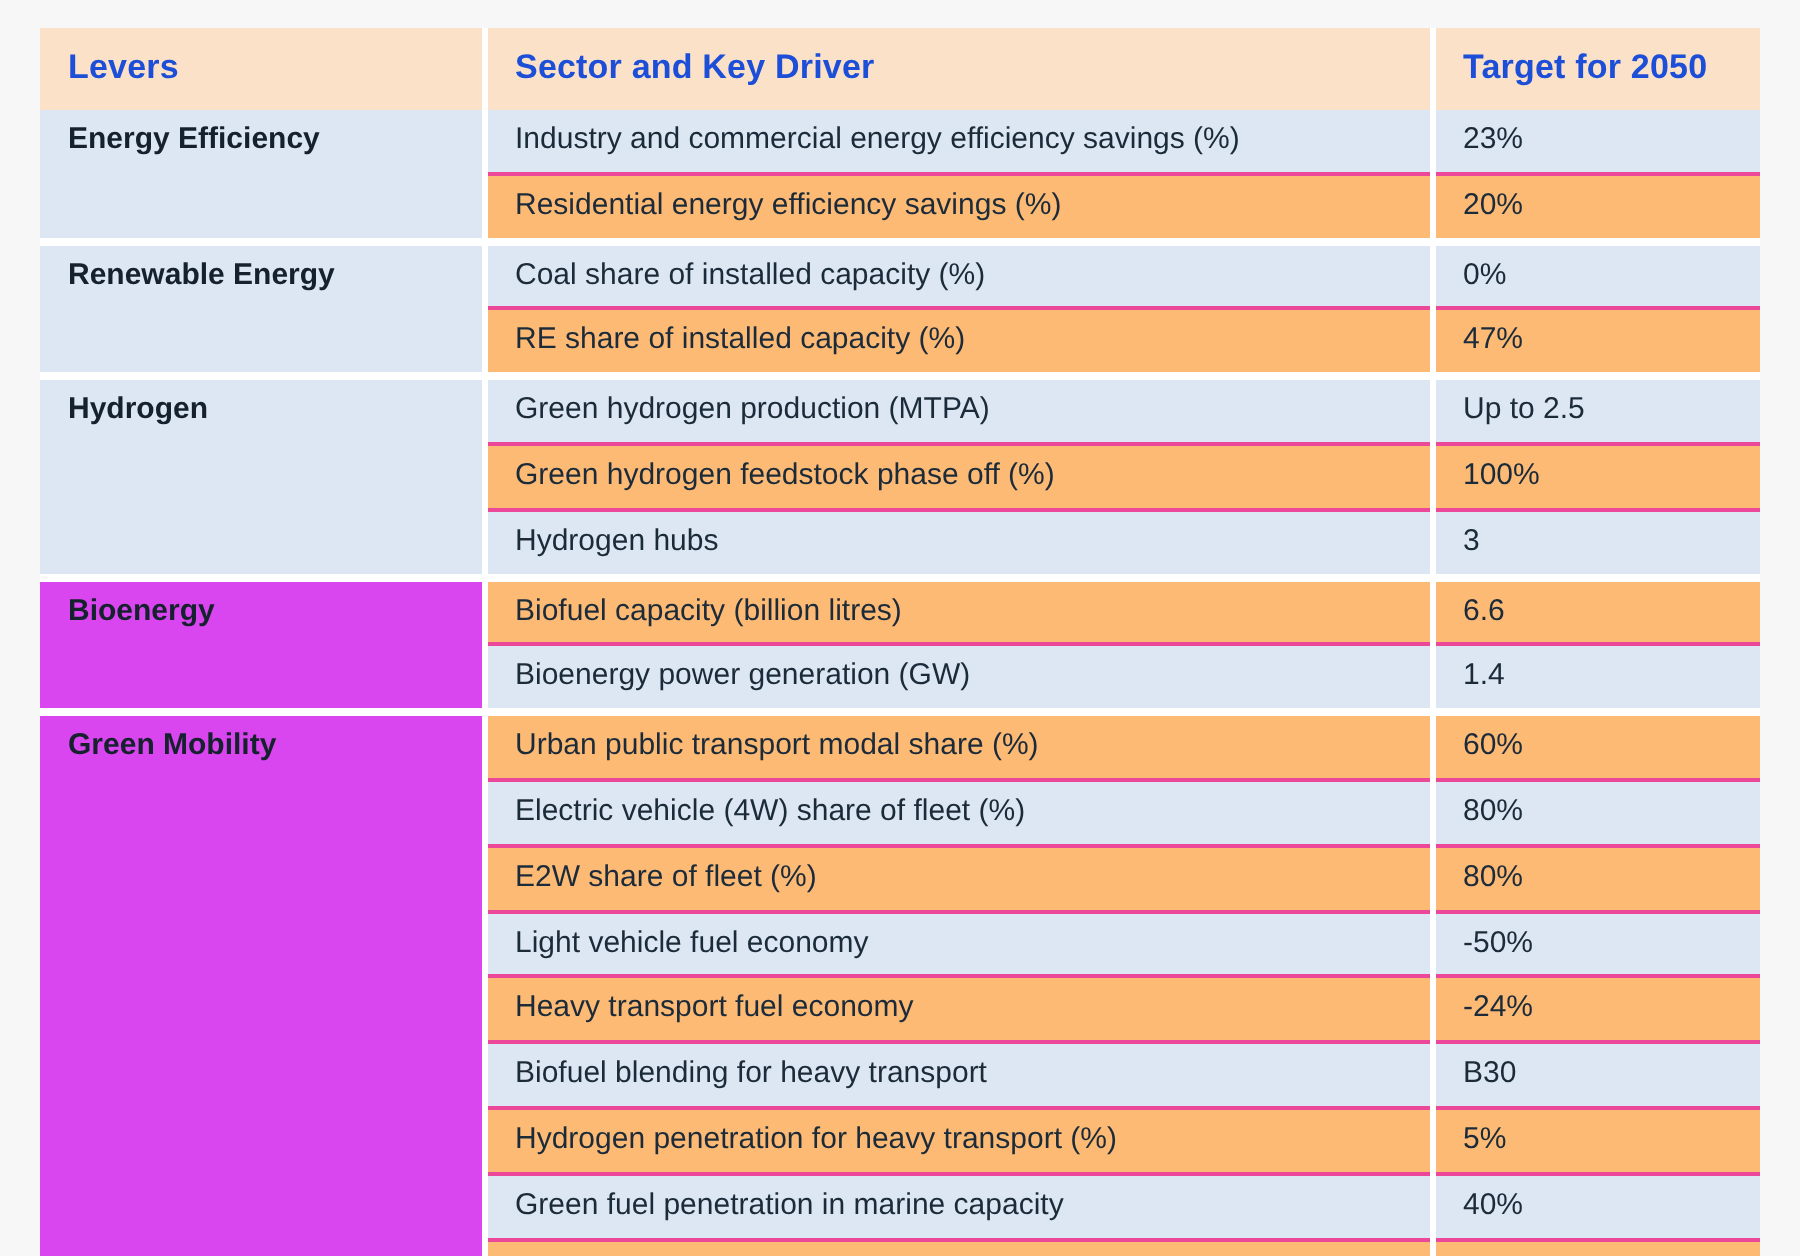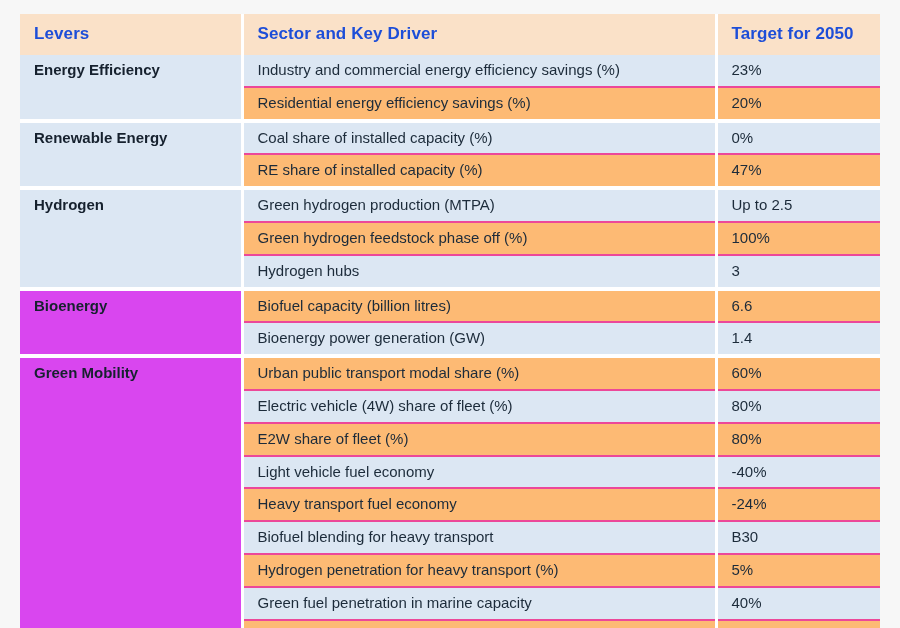--- a/index.html
+++ b/index.html
@@ -134,21 +134,21 @@
         <tr class="band-a">
           <td class="driver">Electric vehicle (4W) share of fleet (%)</td>
           <td class="target">80%</td>
         </tr>
         <tr class="band-b">
           <td class="driver">E2W share of fleet (%)</td>
           <td class="target">80%</td>
         </tr>
         <tr class="band-a">
           <td class="driver">Light vehicle fuel economy</td>
-          <td class="target">-40%</td>
+          <td class="target">-50%</td>
         </tr>
         <tr class="band-b">
           <td class="driver">Heavy transport fuel economy</td>
           <td class="target">-24%</td>
         </tr>
         <tr class="band-a">
           <td class="driver">Biofuel blending for heavy transport</td>
           <td class="target">B30</td>
         </tr>
         <tr class="band-b">

